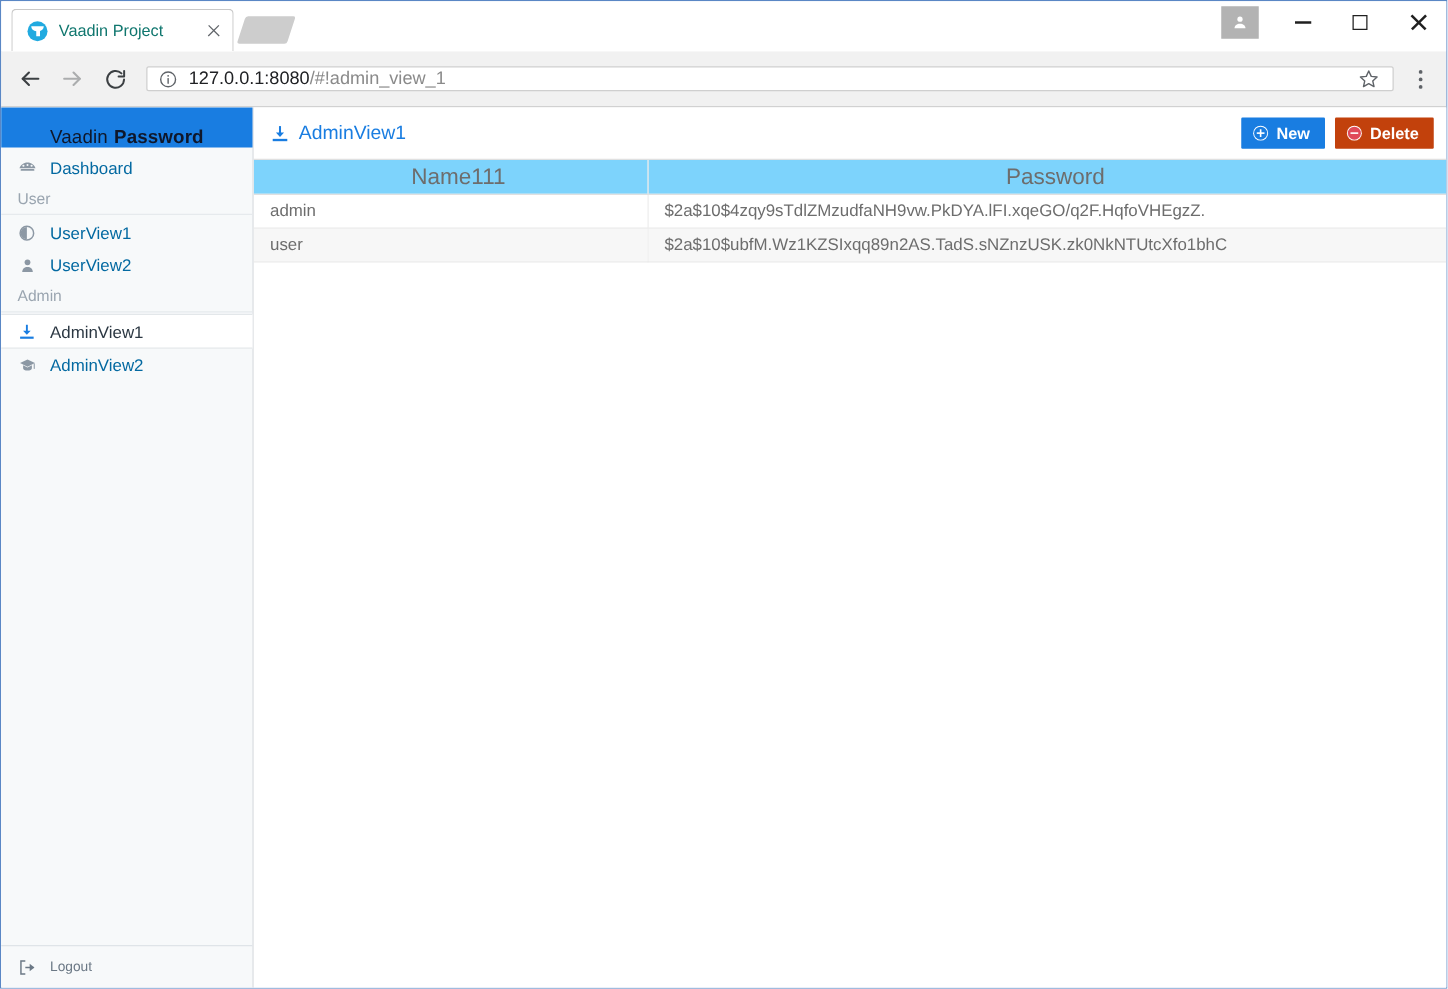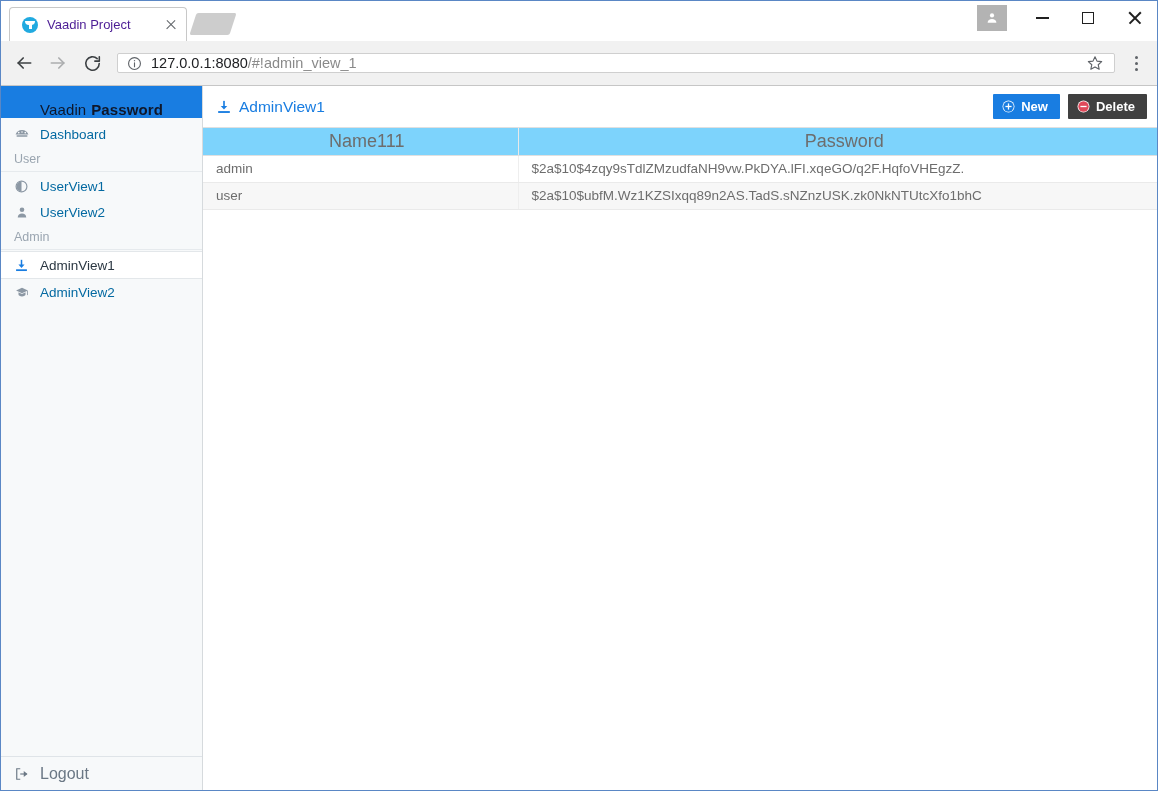--- a/index.html
+++ b/index.html
@@ -70,21 +70,21 @@
     left: 6.5px; top: 7px;
     width: 3px; height: 5px;
     background: #fff;
   }
   .tab-title {
     flex: 1 1 auto;
     white-space: nowrap;
     overflow: hidden;
     text-overflow: ellipsis;
     font-size: 13px;
-    color: #4c1d95;
+    color: #0f766e;
   }
   .tab-close {
     width: 18px; height: 18px;
     position: relative;
     flex: 0 0 18px;
     cursor: pointer;
   }
   .tab-close::before, .tab-close::after {
     content: "";
     position: absolute;
@@ -264,21 +264,21 @@
     border-bottom: 1px solid #e6eaed;
     margin-bottom: 1px;
   }
   .sidebar-footer {
     flex: 0 0 auto;
     border-top: 1px solid #dfe4e8;
     height: 34px;
     display: flex;
     align-items: center;
     padding-left: 12px;
-    font-size: 16px;
+    font-size: 11px;
     color: #6b7885;
     cursor: pointer;
   }
   .sidebar-footer .ico {
     width: 17px; flex: 0 0 17px;
     display: flex; align-items: center; justify-content: center;
     margin-right: 10px;
     color: #6b7885;
   }
 
@@ -323,21 +323,21 @@
     font-size: 13px;
     font-family: "Liberation Sans", sans-serif;
     font-weight: 700;
     display: flex;
     align-items: center;
     padding: 0 12px 0 9px;
     cursor: pointer;
     gap: 6px;
   }
   .btn-new { background: #197de1; }
-  .btn-delete { background: #404040; }
+  .btn-delete { background: #c2410c; }
   .btn .bico { display: flex; align-items: center; }
 
   
   .grid {
     flex: 1 1 auto;
     border-top: 1px solid #e0e0e0;
     min-height: 0;
     overflow: hidden;
   }
   table.data {

